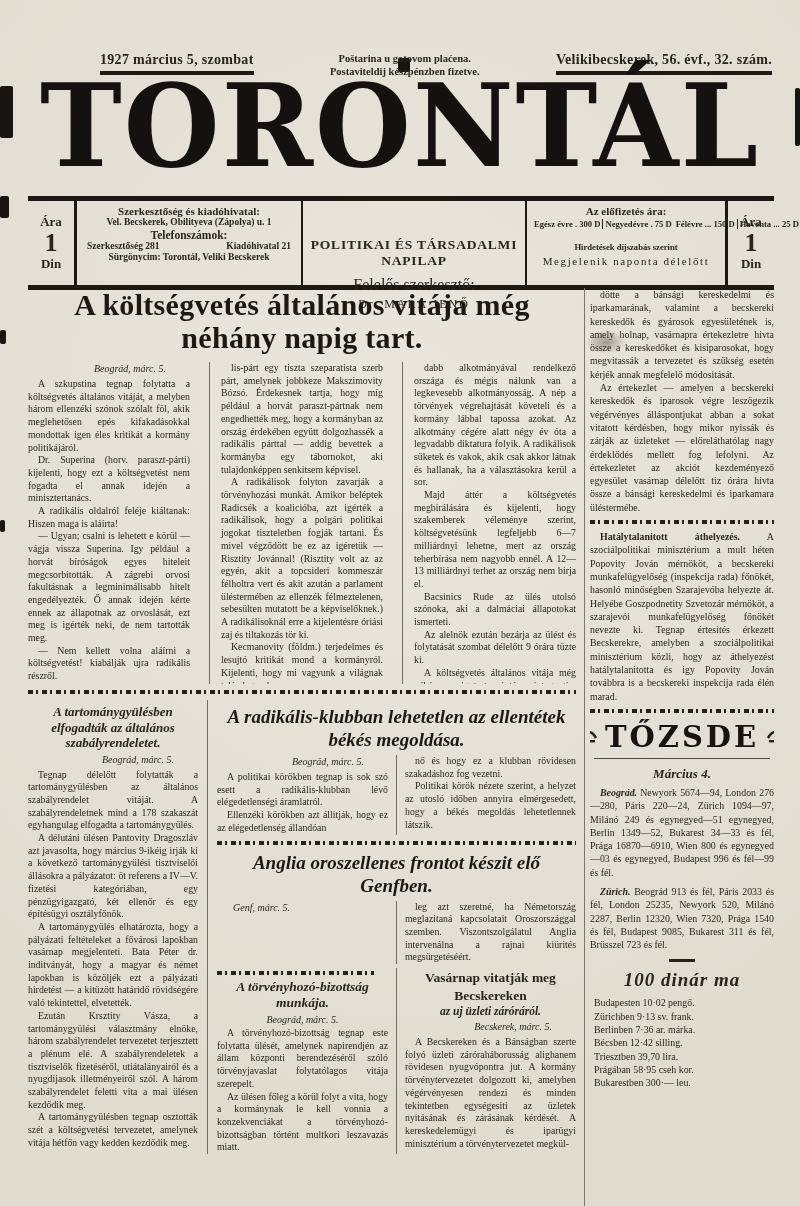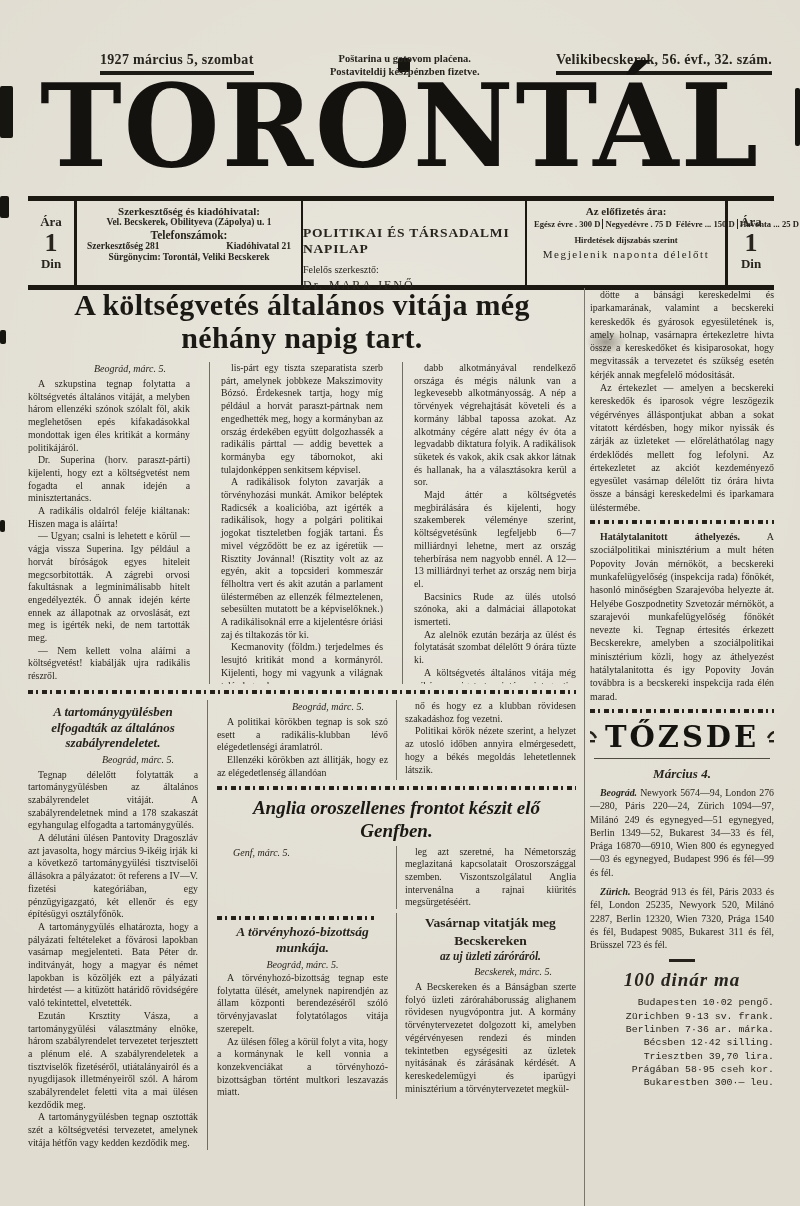--- a/index.html
+++ b/index.html
@@ -34,30 +34,30 @@
   .price-cell .val{font-size:26px;line-height:26px;}
   .price-cell .unit{font-size:13px;}
   .cell-rule{width:3px;background:#1c1913;}
   .cell-rule.thin{width:2px;}
   .office-cell{width:212px;padding:4px 6px;text-align:center;font-weight:bold;}
   .office-cell .l1{font-size:11px;}
   .office-cell .l2{font-size:9.5px;}
   .office-cell .l3{font-size:11.5px;margin-top:2px;}
   .office-cell .l4{display:flex;justify-content:space-between;font-size:9.5px;padding:0 4px;}
   .office-cell .l5{font-size:9.5px;margin-top:1px;}
-  .center-cell{flex:1;text-align:left;padding-top:24px;}
+  .center-cell{flex:1;text-align:center;padding-top:8px;margin-top:28px;}
   .center-cell .type{font-size:13.5px;font-weight:bold;letter-spacing:.8px;}
-  .center-cell .edlab{font-size:10px;margin-top:7px;}
+  .center-cell .edlab{font-size:16px;margin-top:7px;}
   .center-cell .ed{font-size:12px;letter-spacing:2px;margin-top:3px;}
   .subs-cell{width:188px;padding:4px 5px 2px;text-align:center;}
   .subs-title{font-weight:bold;font-size:11px;}
   .subs-grid{display:grid;grid-template-columns:1fr 1fr 1fr 1fr;font-size:8.6px;font-weight:bold;margin-top:2px;}
   .subs-grid .gc{padding:0 2px;white-space:nowrap;}
   .subs-grid .gc.r{border-left:1px solid #26231d;}
-  .subs-ads{font-weight:bold;font-size:8.6px;margin-top:6px;}
+  .subs-ads{font-weight:bold;font-size:8.6px;margin-top:13px;}
   .subs-app{font-size:11px;letter-spacing:1.6px;margin-top:3px;}
   
   .body{position:absolute;top:288px;left:28px;right:26px;bottom:0;display:flex;}
   .left-region{width:548px;}
   .vsep{width:1px;background:#7a7669;margin:0 5px 0 8px;}
   .right-col{flex:1;overflow:hidden;}
   .headline{margin:0 6px 8px;text-align:center;font-weight:bold;font-size:30px;line-height:33px;letter-spacing:.3px;color:#1b1914;}
   .main-cols{display:flex;height:322px;overflow:hidden;}
   .col{width:170px;overflow:hidden;}
   .col + .col{border-left:1px solid #716d60;padding-left:11px;margin-left:19px;}
@@ -85,21 +85,21 @@
   .lead{font-weight:bold;font-style:italic;}
   .lead-b{font-weight:bold;}
   .tozsde-head{display:flex;align-items:center;justify-content:center;gap:7px;margin:7px 4px 0;
                border-bottom:1px solid #4f4b40;padding-bottom:4px;}
   .tozsde-title{font-family:"DejaVu Serif",serif;font-weight:bold;font-size:29px;letter-spacing:3px;color:#16140f;}
   .orn{flex:0 0 auto;}
   .orn.flip{transform:scaleX(-1);}
   .tz-date{text-align:center;font-weight:bold;font-style:italic;font-size:13px;margin:7px 0 4px;}
   .short-rule{width:26px;height:3px;background:#26221b;margin:8px auto 7px;}
   .dinar-title{text-align:center;font-weight:bold;font-style:italic;font-size:19px;letter-spacing:1px;margin:0 0 5px;}
-  .dinar-line{text-indent:4px;text-align:right;font-size:10.3px;line-height:14.6px;font-family:Liberation Mono, monospace;}
+  .dinar-line{text-indent:4px;text-align:left;font-size:10.3px;line-height:14.6px;}
   .gap6{height:6px;} .gap4{height:4px;}
 </style>
 </head>
 <body>
 
 <div class="page">
 
   <div class="blob b1"></div>
   <div class="blob b2"></div>
   <div class="blob b3"></div>
@@ -207,20 +207,21 @@
           <p>Tegnap délelőtt folytatták a tartománygyülésben az általános szabályrendelet vitáját. A szabályrendeletnek mind a 178 szakaszát egyhangulag elfogadta a tartománygyülés.</p>
           <p>A délutáni ülésen Pantovity Dragoszláv azt javasolta, hogy március 9-ikéig irják ki a következő tartománygyülési tisztviselői állásokra a pályázatot: öt referens a IV—V. fizetési kategóriában, egy pénzügyigazgató, két ellenőr és egy építésügyi osztályfőnök.</p>
           <p>A tartománygyülés elhatározta, hogy a pályázati feltételeket a fővárosi lapokban vasárnap megjelenteti. Bata Péter dr. inditványát, hogy a magyar és német lapokban is közöljék ezt a pályázati hirdetést — a kitüzött határidő rövidségére való tekintettel, elvetették.</p>
           <p>Ezután Krsztity Vásza, a tartománygyülési választmány elnöke, három szabályrendelet tervezetet terjesztett a plénum elé. A szabályrendeletek a tisztviselők fizetéséről, utiátalányairól és a nyugdijasok illetményeiről szól. A három szabályrendelet feletti vita a mai ülésen kezdődik meg.</p>
           <p>A tartománygyülésben tegnap osztották szét a költségvetési tervezetet, amelynek vitája hétfőn vagy kedden kezdődik meg.</p>
         </div>
 
         <div class="mid-region">
 
           <section>
+            <div class="mid-title">A radikális-klubban lehetetlen az ellentétek békés megoldása.</div>
             <div class="mid-cols">
               <div class="mc">
                 <div class="dateline">Beográd, márc. 5.</div>
                 <p>A politikai körökben tegnap is sok szó esett a radikális-klubban lévő elégedetlenségi áramlatról.</p>
                 <p>Ellenzéki körökben azt állitják, hogy ez az elégedetlenség állandóan</p>
               </div>
               <div class="mc">
                 <p>nő és hogy ez a klubban rövidesen szakadáshoz fog vezetni.</p>
                 <p>Politikai körök nézete szerint, a helyzet az utosló időben annyira elmérgesedett, hogy a békés megoldás lehetetlennek látszik.</p>
               </div>

